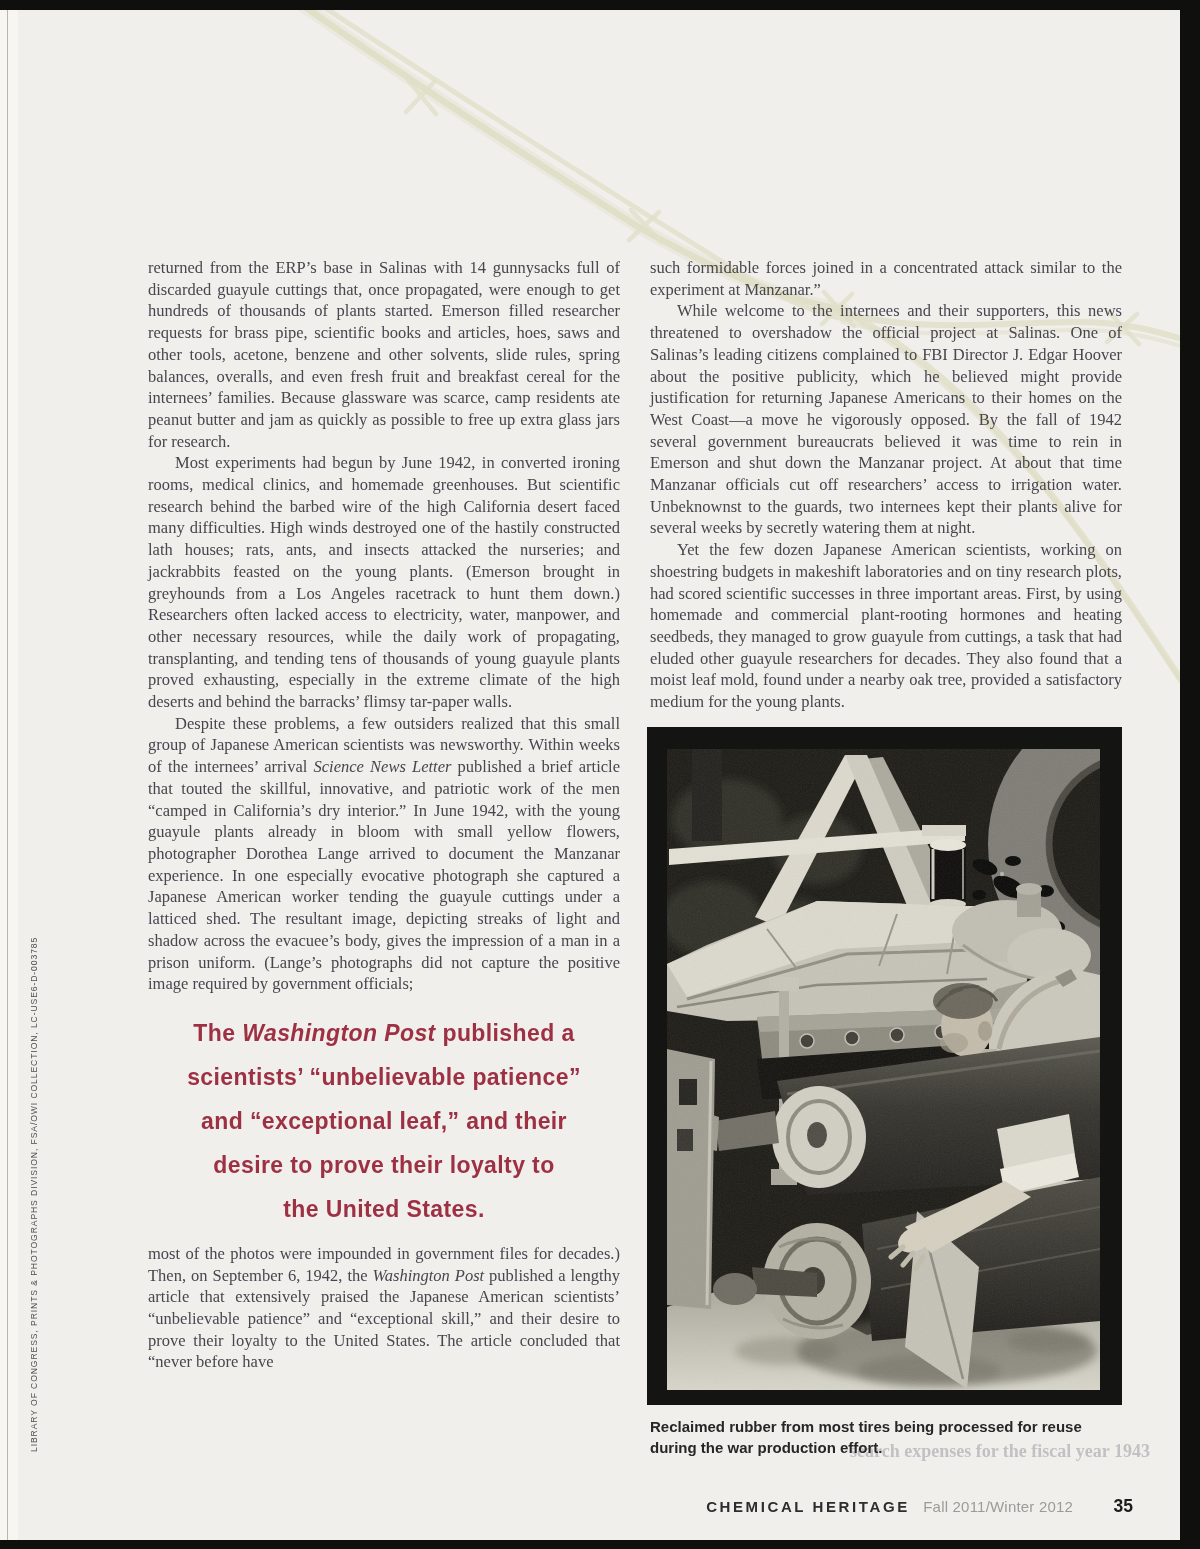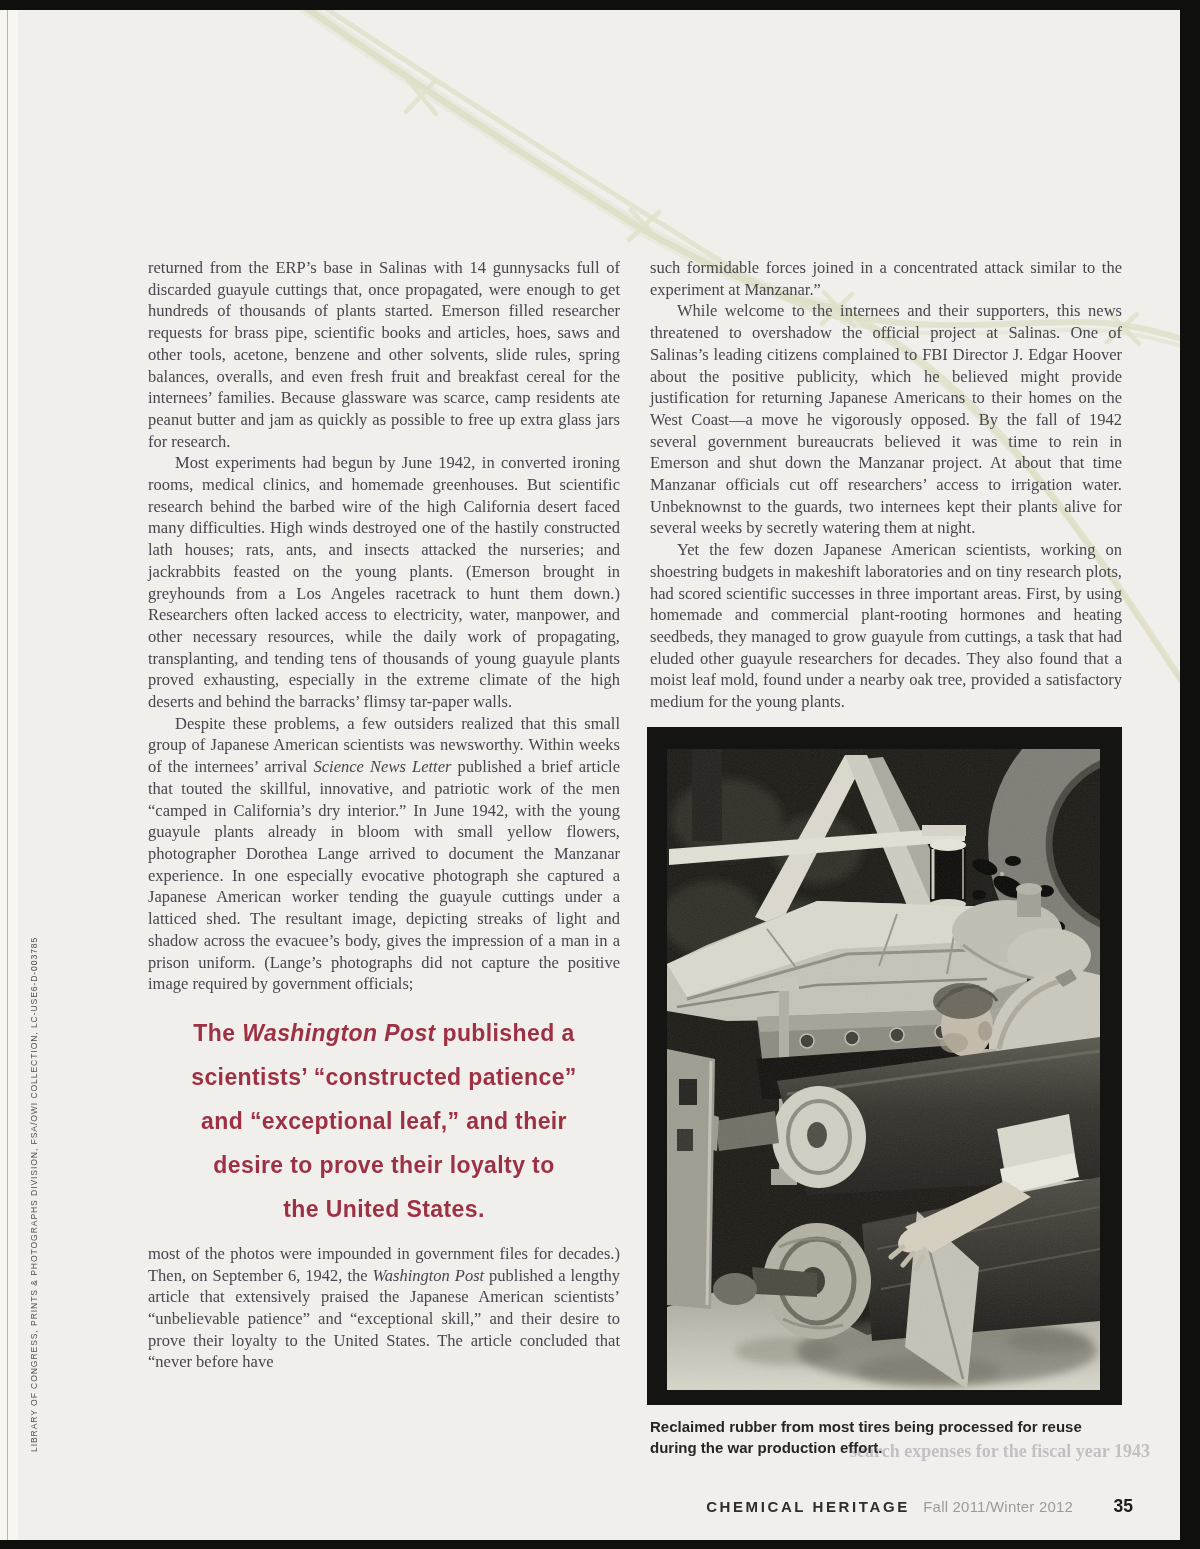--- a/index.html
+++ b/index.html
@@ -76,21 +76,21 @@
     <div class="credit">LIBRARY OF CONGRESS, PRINTS &amp; PHOTOGRAPHS DIVISION, FSA/OWI COLLECTION, LC-USE6-D-003785</div>
 
     <div class="col col-left">
       <div>
           <p><span>returned from the ERP’s base in Salinas with 14 gunnysacks full of discarded guayule cuttings that, once propagated, were enough to get hundreds of thousands of plants started. Emerson filled researcher requests for brass pipe, scientific books and articles, hoes, saws and other tools, acetone, benzene and other solvents, slide rules, spring balances, overalls, and even fresh fruit and breakfast cereal for the internees’ families. Because glassware was scarce, camp residents ate peanut butter and jam as quickly as possible to free up extra glass jars for research.</span></p>
           <p class="indent"><span>Most experiments had begun by June 1942, in converted ironing rooms, medical clinics, and homemade greenhouses. But scientific research behind the barbed wire of the high California desert faced many difficulties. High winds destroyed one of the hastily constructed lath houses; rats, ants, and insects attacked the nurseries; and jackrabbits feasted on the young plants. (Emerson brought in greyhounds from a Los Angeles racetrack to hunt them down.) Researchers often lacked access to electricity, water, manpower, and other necessary resources, while the daily work of propagating, transplanting, and tending tens of thousands of young guayule plants proved exhausting, especially in the extreme climate of the high deserts and behind the barracks’ flimsy tar-paper walls.</span></p>
           <p class="indent"><span>Despite these problems, a few outsiders realized that this small group of Japanese American scientists was newsworthy. Within weeks of the internees’ arrival </span><em>Science News Letter</em><span> published a brief article that touted the skillful, innovative, and patriotic work of the men “camped in California’s dry interior.” In June 1942, with the young guayule plants already in bloom with small yellow flowers, photographer Dorothea Lange arrived to document the Manzanar experience. In one especially evocative photograph she captured a Japanese American worker tending the guayule cuttings under a latticed shed. The resultant image, depicting streaks of light and shadow across the evacuee’s body, gives the impression of a man in a prison uniform. (Lange’s photographs did not capture the positive image required by government officials;</span></p>
         </div>
       <div class="pull-quote">
           <div class="pq-line"><span>The </span><em>Washington Post</em><span> published a</span></div>
-          <div class="pq-line"><span>scientists’ “constructed patience”</span></div>
+          <div class="pq-line"><span>scientists’ “unbelievable patience”</span></div>
           <div class="pq-line"><span>and “exceptional leaf,” and their</span></div>
           <div class="pq-line"><span>desire to prove their loyalty to</span></div>
           <div class="pq-line"><span>the United States.</span></div>
         </div>
       <div>
           <p><span>most of the photos were impounded in government files for decades.) Then, on September 6, 1942, the </span><em>Washington Post</em><span> published a lengthy article that extensively praised the Japanese American scientists’ “unbelievable patience” and “exceptional skill,” and their desire to prove their loyalty to the United States. The article concluded that “never before have</span></p>
         </div>
     </div>
 
     <div class="col col-right">

